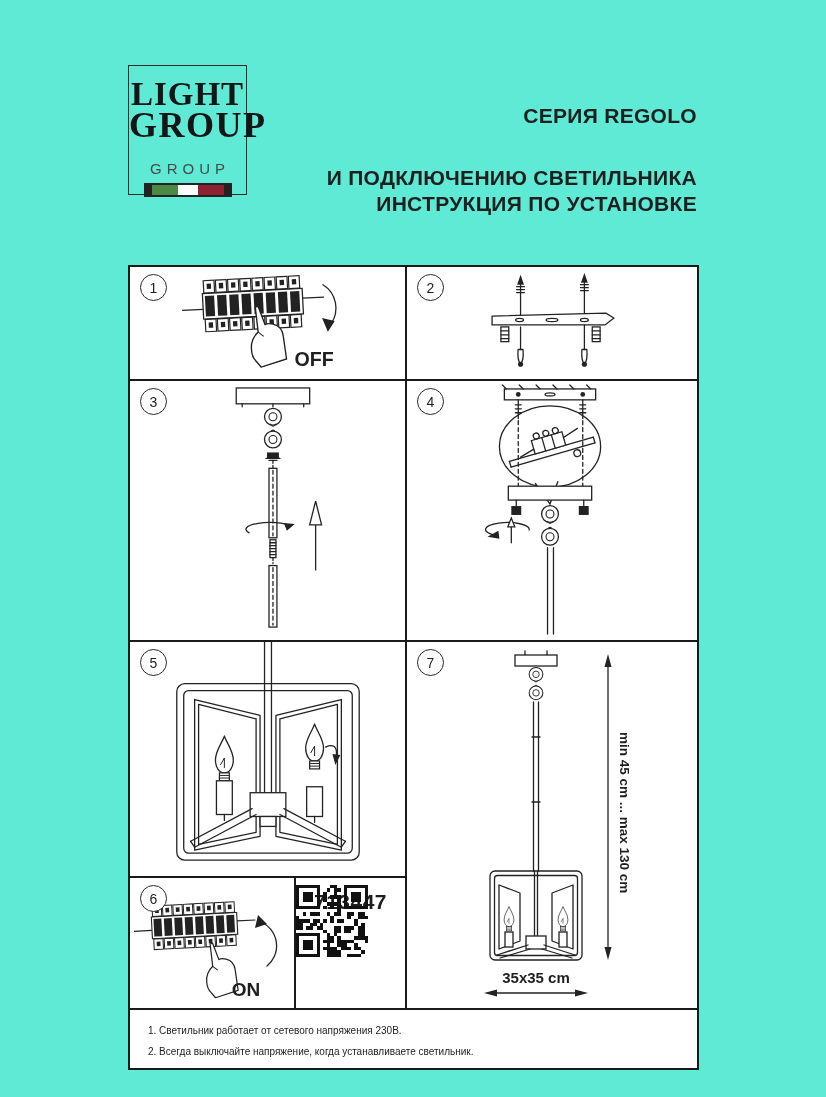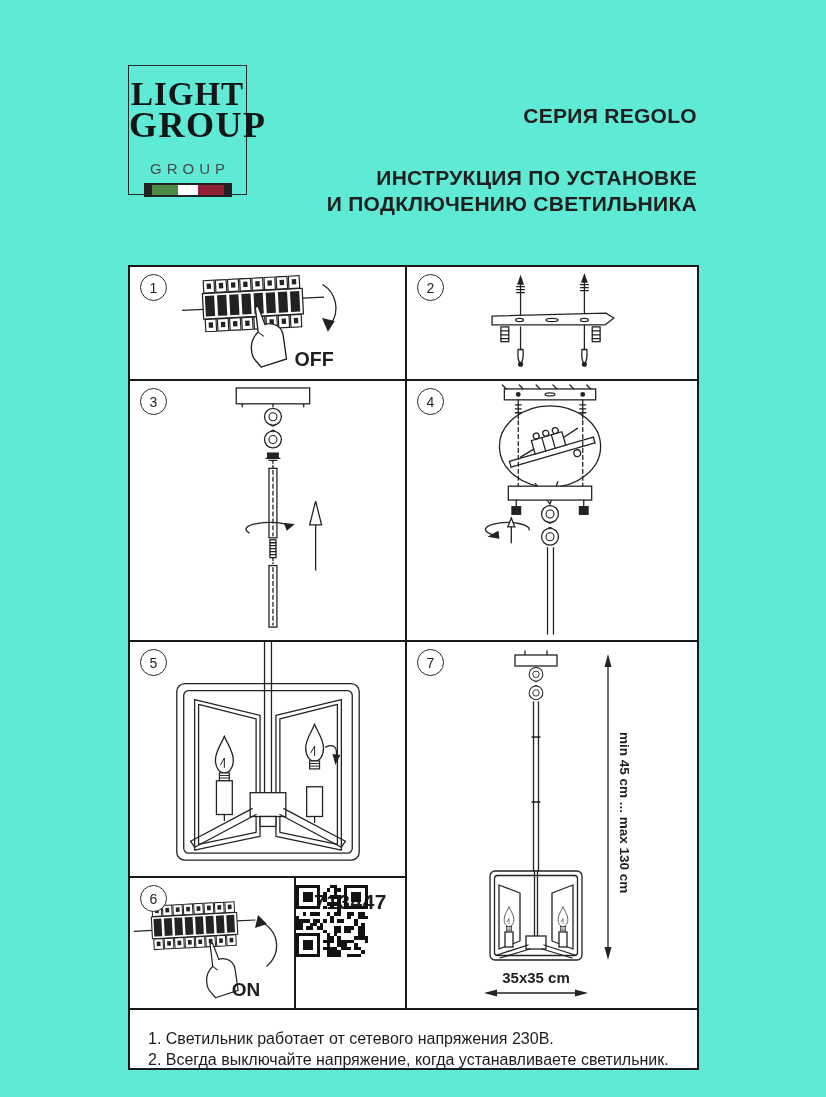--- a/index.html
+++ b/index.html
@@ -39,21 +39,21 @@
   .cell svg{position:absolute;left:0;top:0;}
   .ln{stroke:#222;stroke-width:1.3;fill:none;stroke-linecap:round;stroke-linejoin:round;}
   .fl{fill:#222;stroke:none;}
   .wh{fill:#fff;stroke:#222;stroke-width:1.3;}
   .svgtxt{font-family:"Liberation Sans",sans-serif;font-weight:bold;fill:#1f1f1f;}
   
   .qr-cell{display:flex;flex-direction:column;align-items:center;}
   .qr-num{margin-top:12px;font-weight:bold;font-size:21px;letter-spacing:.5px;}
   .qr-code{margin-top:7px;}
   
-  .notes{padding:18px 0 0 18px;font-size:16px;line-height:21px;color:#1c1c1c;}
+  .notes{padding:10px 0 0 18px;font-size:10px;line-height:21px;color:#1c1c1c;}
 </style>
 </head>
 <body>
 
 <div class="page">
 
   <svg width="0" height="0" style="position:absolute">
     <defs>
       <symbol id="sym-hand" viewBox="0 0 50 62">
         <path d="M26 1 L21 26 Q11 31 9 41 Q7 48 10 54 L13 61 L40 61 L44 38 Q46 28 38 23 Q33 20 30 21 L29 1 Z" fill="#fff" stroke="#222" stroke-width="1.4" stroke-linejoin="round"></path>
@@ -90,22 +90,22 @@
       <div class="flag-seg" style="width: 26px; background: rgb(142, 33, 51);"></div>
       <div class="flag-seg" style="width:8px;background:#222"></div>
     </div>
   </div>
 
   <div class="title-block">
     <div class="title-main">
       <div>СЕРИЯ REGOLO</div>
     </div>
     <div class="title-sub">
+      <div>И ПОДКЛЮЧЕНИЮ СВЕТИЛЬНИКА</div>
       <div>ИНСТРУКЦИЯ ПО УСТАНОВКЕ</div>
-      <div>И ПОДКЛЮЧЕНИЮ СВЕТИЛЬНИКА</div>
     </div>
   </div>
 
   <div class="grid">
 
     <section class="cell p1 bR bB">
       <div class="num">1</div>
       <svg viewBox="0 0 275 112" width="275" height="110">
         <g transform="translate(72,14) rotate(-3)">
           <g>

